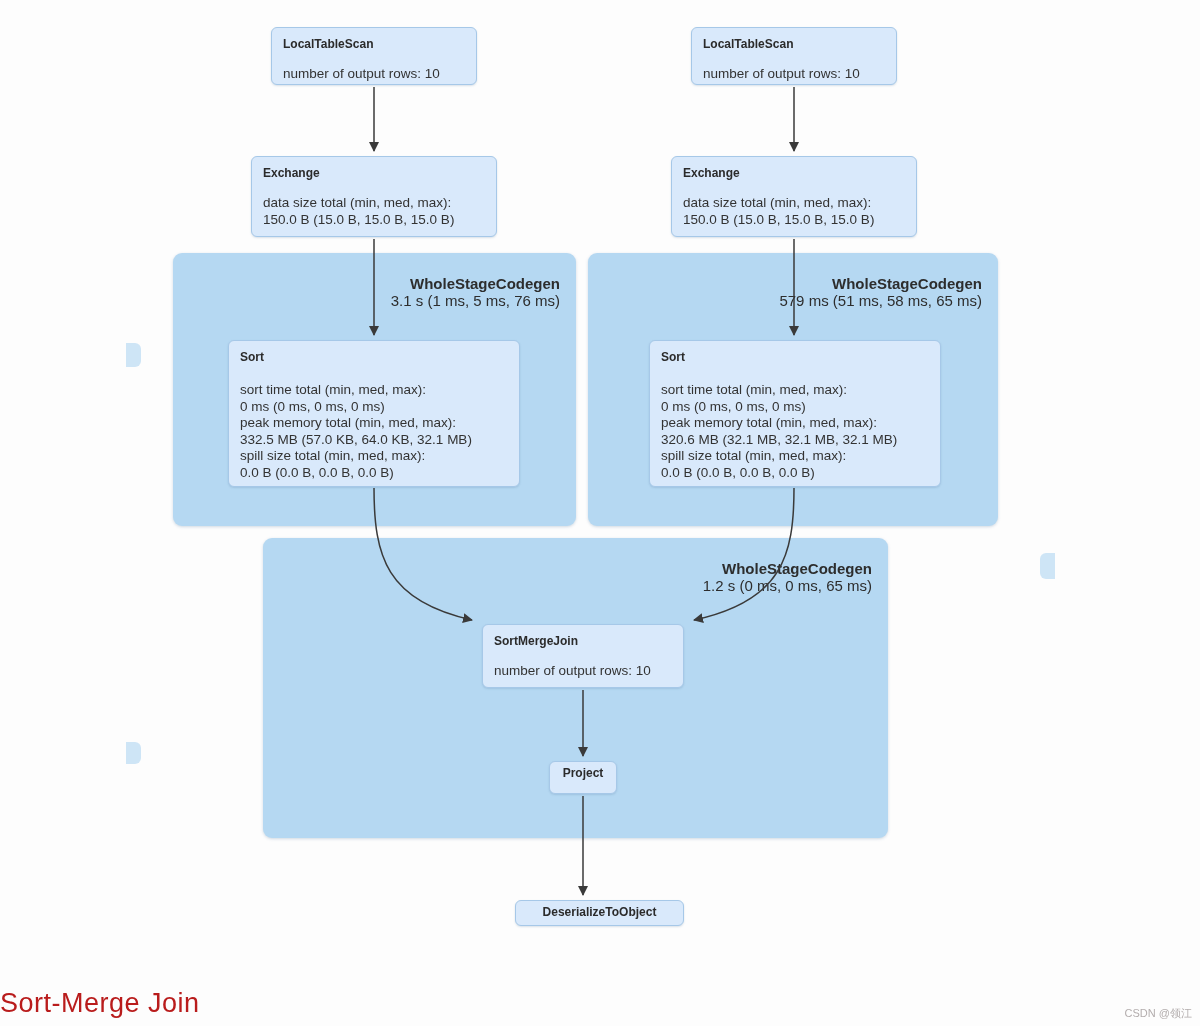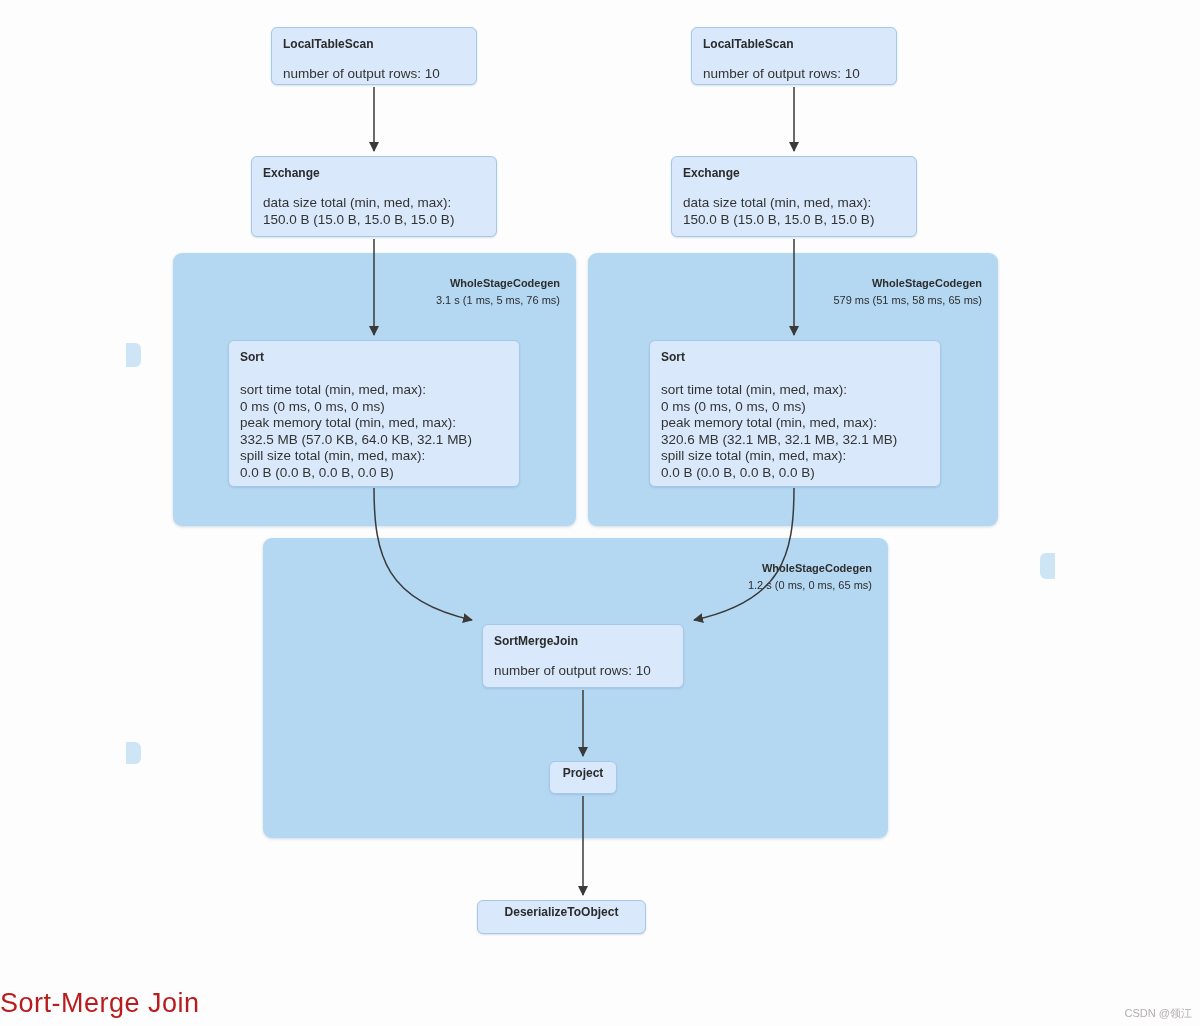--- a/index.html
+++ b/index.html
@@ -28,21 +28,21 @@
 
   .stage {
     position: absolute;
     background: var(--stage-fill);
     border-radius: 9px;
     box-shadow: 0 1px 3px rgba(70,110,150,0.25);
     z-index: 1;
   }
   .stage-label {
     position: absolute; top: 22px; right: 16px;
-    text-align: right; font-size: 11px; line-height: 17px; color: #2d2d2d;
+    text-align: right; font-size: 15px; line-height: 17px; color: #2d2d2d;
   }
   .stage-title { font-weight: bold; }
 
   .node {
     position: absolute;
     background: var(--node-fill);
     border: 1px solid var(--node-border);
     border-radius: 6px;
     box-shadow: 0 1px 2px rgba(70,110,150,0.2);
     z-index: 2;
@@ -61,21 +61,21 @@
   #node-scan-right       { left: 691px; top: 27px;  width: 206px; height: 58px; }
   #node-exchange-left    { left: 251px; top: 156px; width: 246px; height: 81px; }
   #node-exchange-right   { left: 671px; top: 156px; width: 246px; height: 81px; }
   #stage-left            { left: 173px; top: 253px; width: 403px; height: 273px; }
   #stage-right           { left: 588px; top: 253px; width: 410px; height: 273px; }
   #node-sort-left        { left: 228px; top: 340px; width: 292px; height: 147px; }
   #node-sort-right       { left: 649px; top: 340px; width: 292px; height: 147px; }
   #stage-bottom          { left: 263px; top: 538px; width: 625px; height: 300px; }
   #node-smj              { left: 482px; top: 624px; width: 202px; height: 64px; }
   #node-project          { left: 549px; top: 761px; width: 68px;  height: 33px; }
-  #node-deserialize      { left: 477px; top: 900px; width: 169px; height: 34px; }
+  #node-deserialize      { left: 515px; top: 900px; width: 169px; height: 26px; }
 
   .caption {
     position: absolute; left: 0; top: 988px; width: 1176px;
     text-align: left; font-size: 27px; color: #b91c1c; z-index: 2;
     letter-spacing: 0.5px;
   }
   .watermark {
     position: absolute; right: 8px; top: 1006px;
     font-size: 11px; color: #b3adad; z-index: 2;
   }

